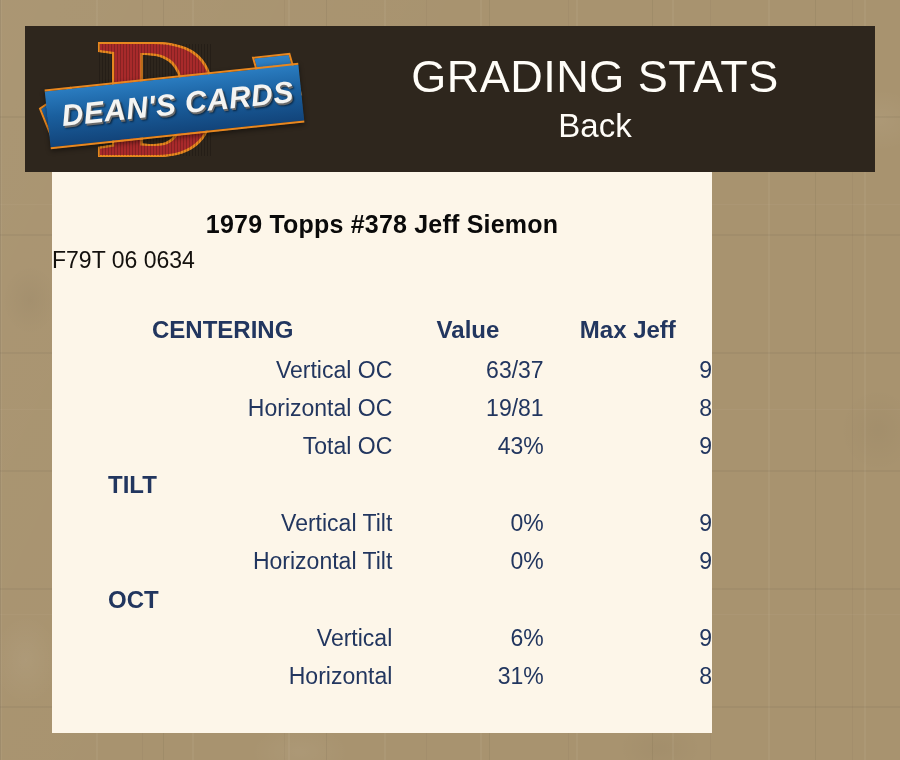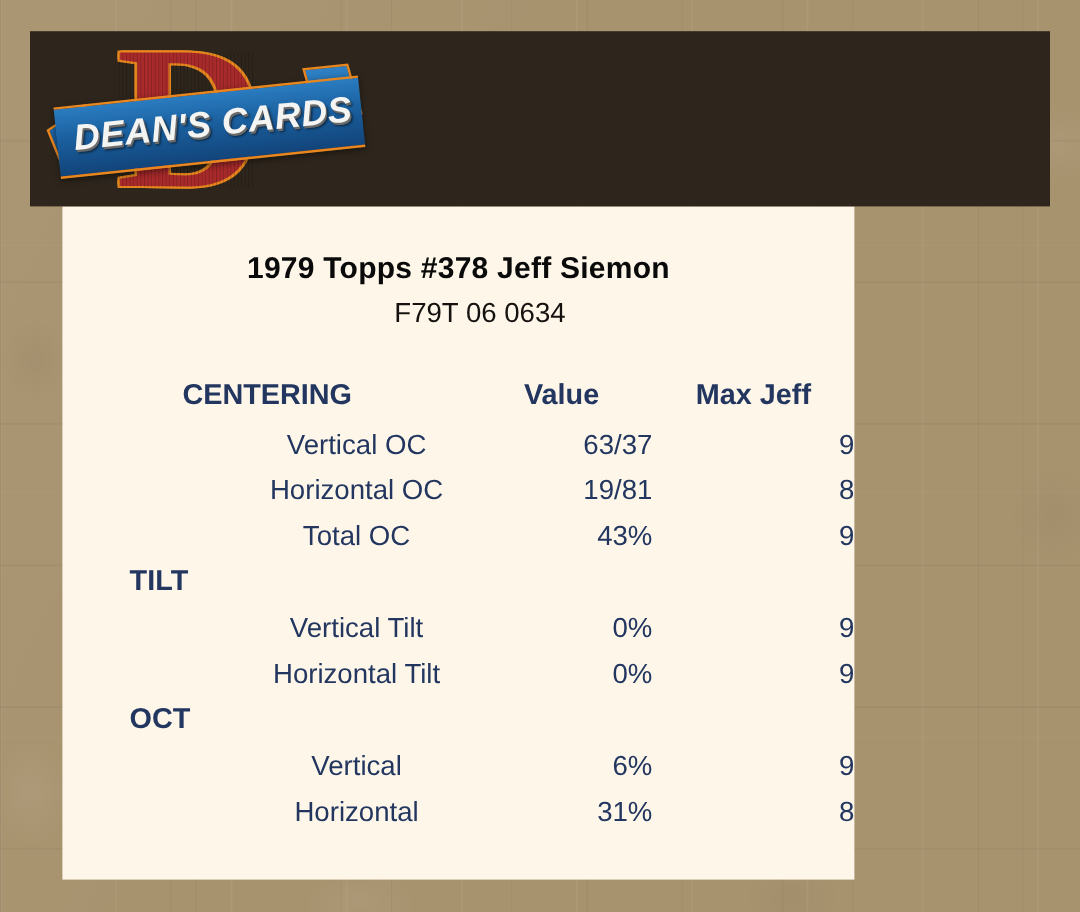--- a/index.html
+++ b/index.html
@@ -185,25 +185,24 @@
   #card-title {
     margin: 38px 0 0 0;
     text-align: center;
     font-size: 25px;
     font-weight: bold;
     color: #0a0a0a;
     letter-spacing: 0.2px;
   }
   #card-serial {
     margin: 8px 0 0 0;
-    text-align: center;
+    text-align: left;
     font-size: 23px;
     font-weight: normal;
     color: #14110e;
-    padding-left: 36px;
   }
 
   
   #stats {
     margin: 42px 0 11px 0;
     width: 100%;
     border-collapse: collapse;
     color: #22365f;
   }
   #stats col.c-label { width: 380px; }
@@ -230,21 +229,21 @@
     line-height: 30px;
   }
   #stats tr.section-row td.section-name {
     font-weight: bold;
     font-size: 24px;
     text-align: left;
     padding-left: 56px;
     padding-top: 5px;
   }
   #stats tr.stat-row td.stat-name {
-    text-align: center;
+    text-align: right;
     padding-left: 150px;
   }
   #stats td.stat-value,
   #stats td.stat-grade { text-align: right; }
 </style>
 </head>
 <body>
 
 <div id="backdrop"></div>
 
@@ -252,20 +251,24 @@
 
   <div id="logo">
     <div class="logo-d">D</div>
     <div class="logo-d-stripes"></div>
     <div class="logo-banner-tail-l"></div>
     <div class="logo-banner-tail-r"></div>
     <div class="logo-banner"></div>
     <div class="logo-text">DEAN'S CARDS</div>
   </div>
 
+  <div id="header-titles">
+    <div id="header-title">GRADING STATS</div>
+    <div id="header-subtitle">Back</div>
+  </div>
 
 </div>
 
 <div id="panel">
 
   <div id="card-title">1979 Topps #378 Jeff Siemon</div>
   <div id="card-serial">F79T 06 0634</div>
 
   <table id="stats">
     <colgroup>

